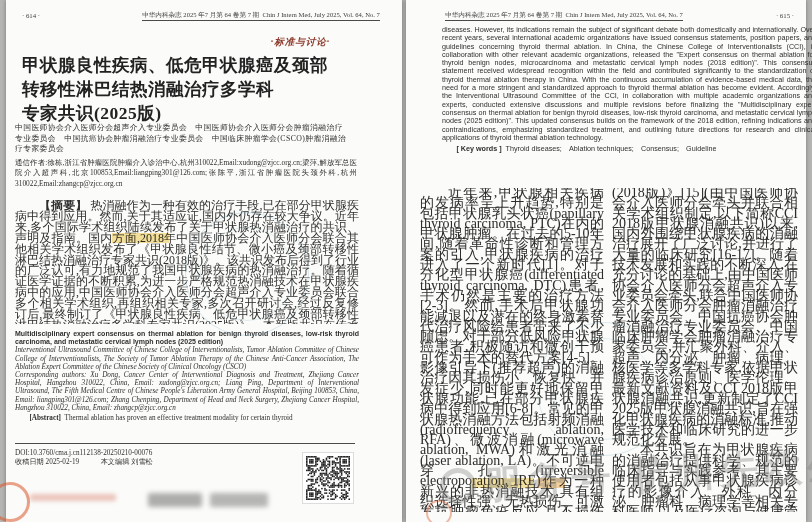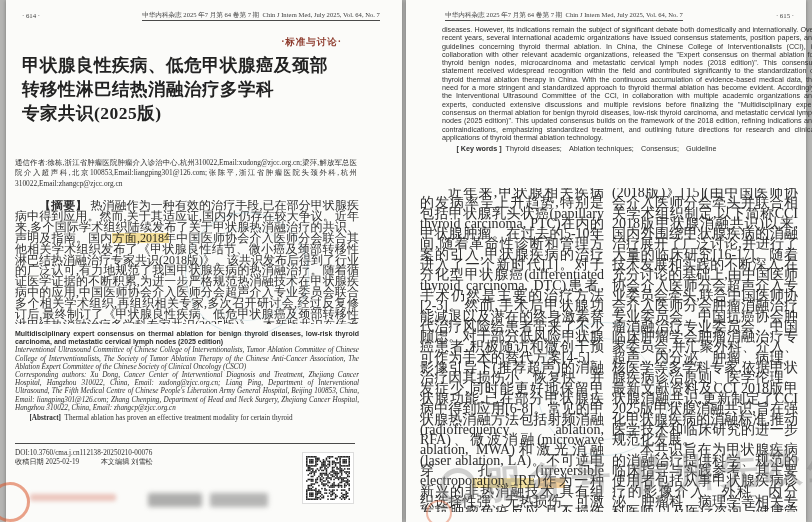--- a/index.html
+++ b/index.html
@@ -66,28 +66,29 @@
 <body>
 
 <div class="spread">
 
   <div class="page page-l">
     <span class="abs pnum" style="left:16px;top:12px;">· 614 ·</span>
     <div class="abs phead" style="left:130px;top:11px;width:250px;">
       <span class="ru"><span>中华内科杂志 2025 年7 月第 64 卷第 7 期</span>&nbsp;&nbsp;<span>Chin J Intern Med, July 2025, Vol. 64, No. 7</span></span>
     </div>
 
-    <div class="abs section-label" style="left:228px;top:36px;width:108px;">·标准与讨论·</div>
+    <div class="abs section-label" style="left:216px;top:36px;width:108px;font-style:italic;">·标准与讨论·</div>
 
     <div class="abs title" style="left:16px;top:53px;width:350px;">
       <div>甲状腺良性疾病、低危甲状腺癌及颈部</div>
       <div>转移性淋巴结热消融治疗多学科</div>
       <div>专家共识(2025版)</div>
     </div>
 
+    <div class="abs authors-cn" style="left:9px;top:123px;width:334px;">中国医师协会介入医师分会超声介入专业委员会　中国医师协会介入医师分会肿瘤消融治疗专业委员会　中国抗癌协会肿瘤消融治疗专业委员会　中国临床肿瘤学会(CSCO)肿瘤消融治疗专家委员会</div>
 
     <div class="abs corr-cn" style="left:9px;top:158px;width:342px;">通信作者:徐栋,浙江省肿瘤医院肿瘤介入诊治中心,杭州310022,Email:xudong@zjcc.org.cn;梁萍,解放军总医院介入超声科,北京100853,Email:liangping301@126.com;张陈平,浙江省肿瘤医院头颈外科,杭州310022,Email:zhangcp@zjcc.org.cn</div>
 
     <div class="abs abstract-wrap" style="left:9px;top:200px;width:344px;height:124px;overflow:hidden;">
       <p><span class="blabel">【摘要】</span> <span>热消融作为一种有效的治疗手段,已在部分甲状腺疾病中得到应用。然而,关于其适应证,国内外仍存在较大争议。近年来,多个国际学术组织陆续发布了关于甲状腺热消融治疗的共识、声明及指南。国内方面,2018年中国医师协会介入医师分会联合其他相关学术组织发布了《甲状腺良性结节、微小癌及颈部转移性淋巴结热消融治疗专家共识(2018版)》。该共识发布后得到了行业的广泛认可,有力地规范了我国甲状腺疾病的热消融治疗。随着循证医学证据的不断积累,为进一步严格规范热消融技术在甲状腺疾病中的应用,中国医师协会介入医师分会超声介入专业委员会联合多个相关学术组织,再组织相关专家,多次召开研讨会,经过反复修订后,最终制订了《甲状腺良性疾病、低危甲状腺癌及颈部转移性淋巴结热消融治疗多学科专家共识(2025版)》。本新版共识在传承2018版框架的基础上,优化了适应证与禁忌证,强调规范化治疗,并展望了甲状腺热消融技术未来研究与临床应用的发展方向。</span></p>
     </div>
 
     <div class="abs en-wrap" style="left:9px;top:330px;width:344px;height:110px;overflow:hidden;">
       <p class="en-title">Multidisciplinary expert consensus on thermal ablation for benign thyroid diseases, low-risk thyroid carcinoma, and metastatic cervical lymph nodes (2025 edition)</p>
       <p class="en-it">Interventional Ultrasound Committee of Chinese College of Interventionalists, Tumor Ablation Committee of Chinese College of Interventionalists, The Society of Tumor Ablation Therapy of the Chinese Anti-Cancer Association, The Ablation Expert Committee of the Chinese Society of Clinical Oncology (CSCO)</p>

